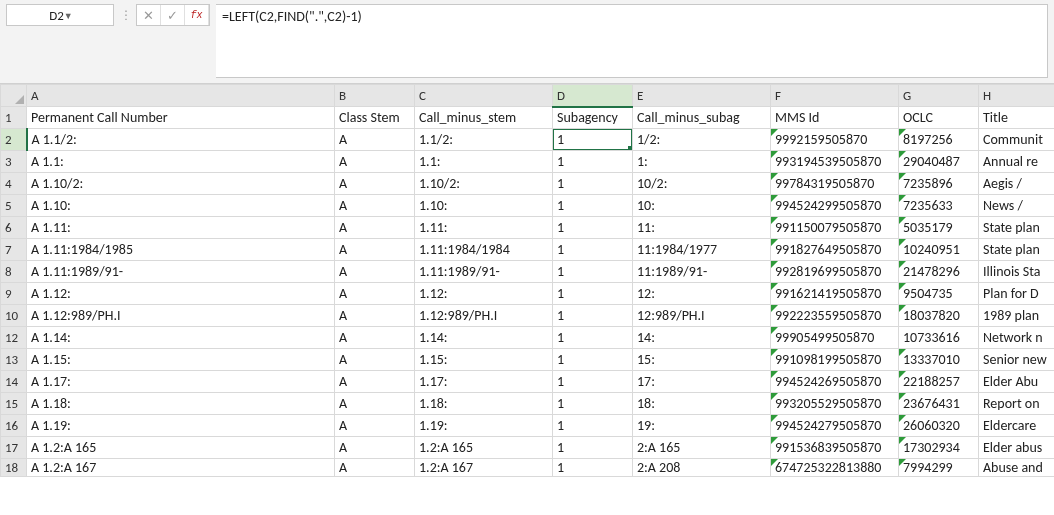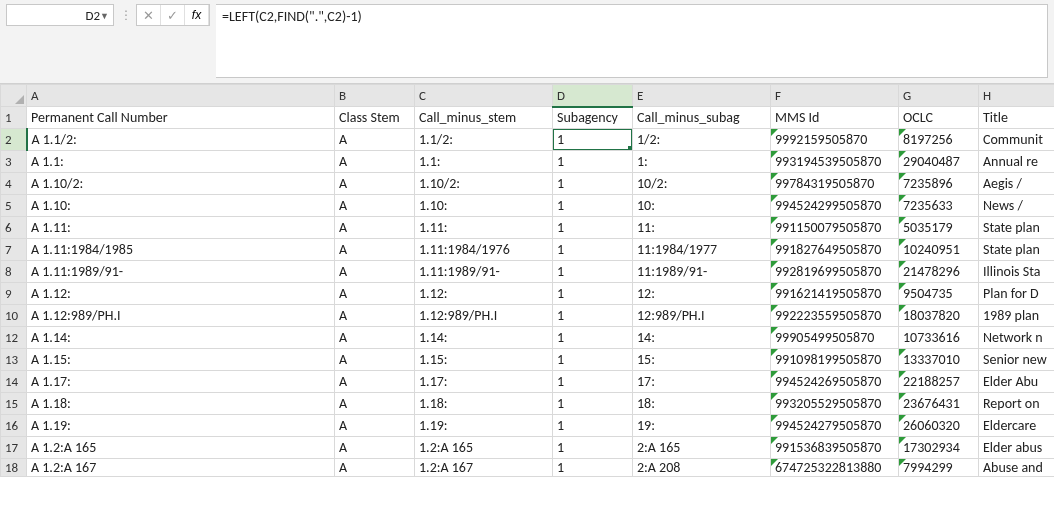--- a/index.html
+++ b/index.html
@@ -21,21 +21,21 @@
     height: 84px;
   }
   .formula-row {
     display: flex;
     align-items: stretch;
     gap: 6px;
   }
   .name-box {
     display: flex;
     align-items: center;
-    justify-content: flex-end;
+    justify-content: center;
     background: #fff;
     border: 1px solid #c8c8c8;
     width: 108px;
     height: 22px;
     padding: 0 4px 0 6px;
     font-size: 13px;
   }
   .name-box .chev {
     font-size: 9px;
     color: #666;
@@ -52,23 +52,23 @@
     height: 100%;
     display: flex;
     align-items: center;
     justify-content: center;
     color: #999;
     font-size: 13px;
     border-right: 1px solid #e0e0e0;
   }
   .fx-btn.fx {
     font-style: italic;
-    color: #000000;
-    font-family: Liberation Sans, sans-serif;
-    font-size: 12px;
+    color: #b91c1c;
+    font-family: Liberation Mono, monospace;
+    font-size: 10px;
   }
   .formula-input {
     flex: 1;
     background: #fff;
     border: 1px solid #c8c8c8;
     border-left: none;
     height: 74px;
     padding: 3px 6px;
     font-size: 14px;
     font-family: Calibri, Arial, sans-serif;
@@ -285,21 +285,21 @@
           <td>1</td>
           <td>11:</td>
           <td class="txt-flag">991150079505870</td>
           <td class="txt-flag">5035179</td>
           <td>State plan</td>
         </tr>
         <tr>
           <th class="row-hdr">7</th>
           <td>A 1.11:1984/1985</td>
           <td>A</td>
-          <td>1.11:1984/1976</td>
+          <td>1.11:1984/1984</td>
           <td>1</td>
           <td>11:1984/1977</td>
           <td class="txt-flag">991827649505870</td>
           <td class="txt-flag">10240951</td>
           <td>State plan</td>
         </tr>
         <tr>
           <th class="row-hdr">8</th>
           <td>A 1.11:1989/91-</td>
           <td>A</td>

